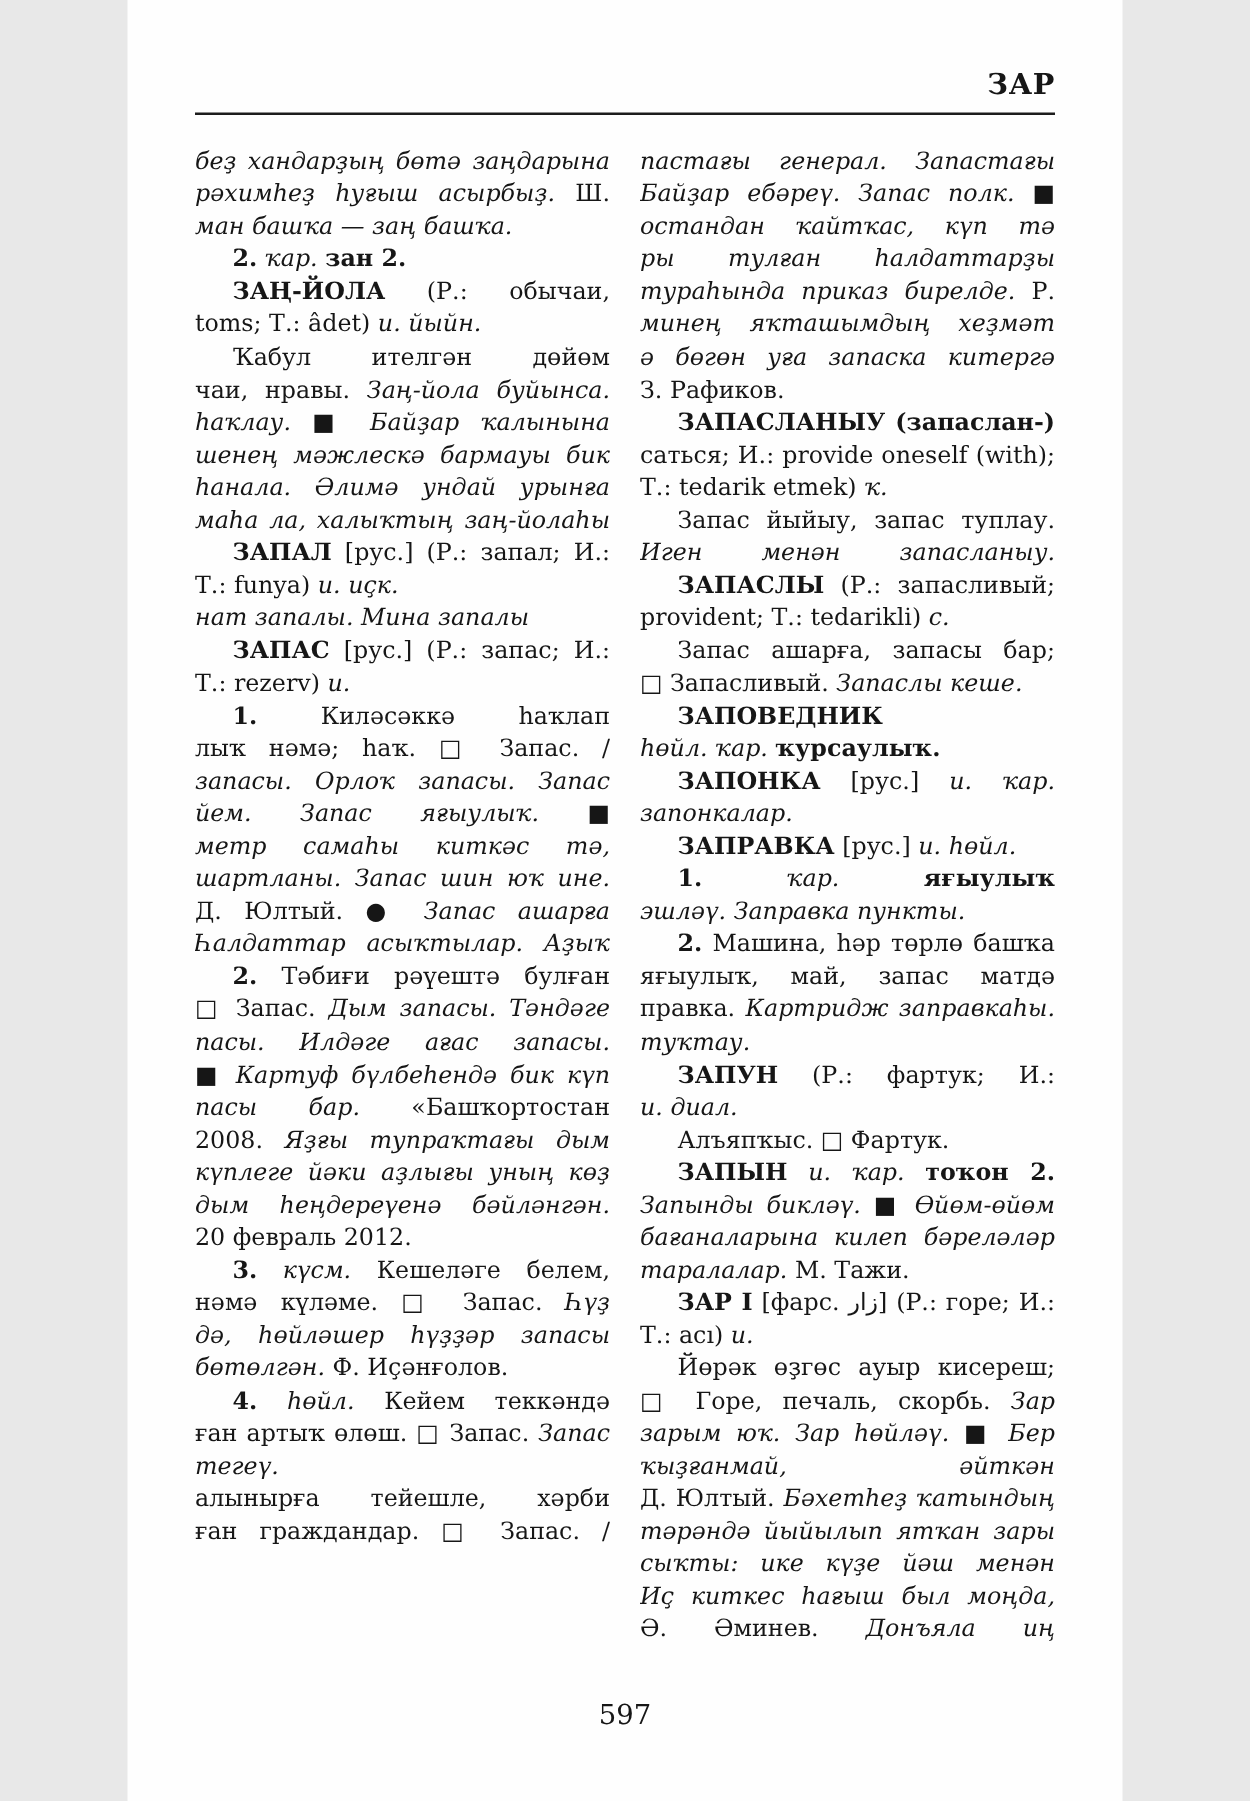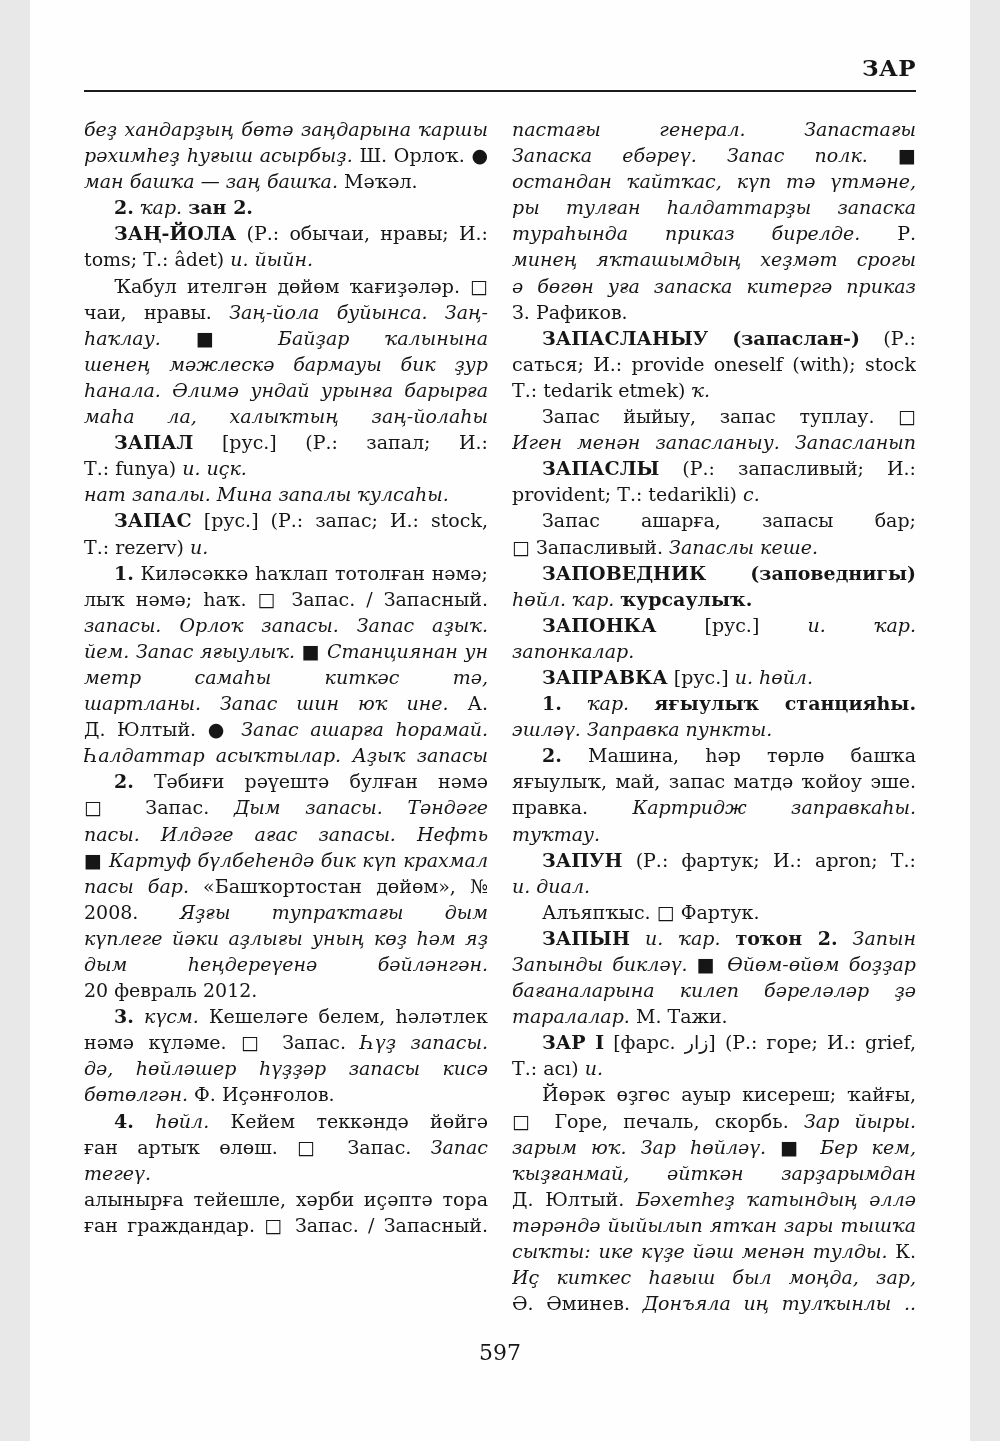--- a/index.html
+++ b/index.html
@@ -1,18 +1,18 @@
 <!DOCTYPE html>
 <html><head>
 <meta charset="utf-8">
 <style>
   html,body{margin:0;padding:0;background:#e8e8e8;}
   .page{
     position:relative;
-    width:940px;height:1441px;
+    width:796px;height:1441px;
     margin:0 auto;
     background:#fefefe;
     box-sizing:border-box;
     padding:54px 54px 0 54px;
     font-family:"DejaVu Serif","Liberation Serif","DejaVu Sans",serif;
     color:#161616;
   }
   .header{height:34px;text-align:right;}
   .guideword{font-weight:bold;font-size:23px;letter-spacing:.5px;}
   .rule{border-top:2.5px solid #1c1c1c;margin-top:2px;margin-bottom:24px;}
@@ -23,21 +23,21 @@
     overflow:hidden;
     text-align:left;
     white-space:normal;
   }
   .line.jfy{text-align:justify;text-align-last:justify;}
   .line.ind{padding-left:30px;}
   .s-r{font-style:normal;font-weight:normal;}
   .s-b{font-weight:bold;}
   .s-i{font-style:italic;}
   .footer{
-    position:absolute;left:0;bottom:76px;width:100%;
+    position:absolute;left:0;bottom:56px;width:100%;
     text-align:center;font-size:22px;
   }
 </style>
 </head>
 <body>
 
 <div class="page">
   <div class="header">
     <span class="guideword">ЗАР</span>
   </div>
@@ -83,21 +83,21 @@
         <div class="line jfy"><span class="s-i">дә, һөйләшер һүҙҙәр запасы кисә һөйләшеп</span></div>
         <div class="line"><span class="s-i">бөтөлгән.</span><span class="s-r"> Ф. Иҫәнғолов.</span></div>
         <div class="line jfy ind"><span class="s-b">4.</span><span class="s-r"> </span><span class="s-i">һөйл.</span><span class="s-r"> Кейем теккәндә йөйгә ҡалдырыл-</span></div>
         <div class="line jfy"><span class="s-r">ған артыҡ өлөш. □ Запас. </span><span class="s-i">Запас ҡалдырып</span></div>
         <div class="line"><span class="s-i">тегеү.</span></div>
         <div class="line jfy"><span class="s-r">алынырға тейешле, хәрби иҫәптә тора тор-</span></div>
         <div class="line jfy"><span class="s-r">ған граждандар. □ Запас. / Запасный. </span><span class="s-i">За-</span></div>
       </div>
     <div class="col" id="col-right">
         <div class="line jfy"><span class="s-i">пастағы генерал. Запастағы лейтенант.</span></div>
-        <div class="line jfy"><span class="s-i">Запаска ебәреү. Запас полк.</span><span class="s-r"> ■ </span><span class="s-i">Башҡорт-</span></div>
+        <div class="line jfy"><span class="s-i">Байҙар ебәреү. Запас полк.</span><span class="s-r"> ■ </span><span class="s-i">Башҡорт-</span></div>
         <div class="line jfy"><span class="s-i">остандан ҡайтҡас, күп тә үтмәне, йылда-</span></div>
         <div class="line jfy"><span class="s-i">ры тулған һалдаттарҙы запаска ебәреү</span></div>
         <div class="line jfy"><span class="s-i">тураһында приказ бирелде.</span><span class="s-r"> Р. Низамов. </span></div>
         <div class="line jfy"><span class="s-i">минең яҡташымдың хеҙмәт срогы тулды,</span></div>
         <div class="line jfy"><span class="s-i">ә бөгөн уға запаска китергә приказ булды.</span></div>
         <div class="line"><span class="s-r">З. Рафиков.</span></div>
         <div class="line jfy ind"><span class="s-b">ЗАПАСЛАНЫУ (запаслан-)</span><span class="s-r"> (Р.: запа-</span></div>
         <div class="line jfy"><span class="s-r">саться; И.: provide oneself (with); stock up;</span></div>
         <div class="line"><span class="s-r">Т.: tedarik etmek) </span><span class="s-i">ҡ.</span></div>
         <div class="line jfy ind"><span class="s-r">Запас йыйыу, запас туплау. □ Запасаться.</span></div>

